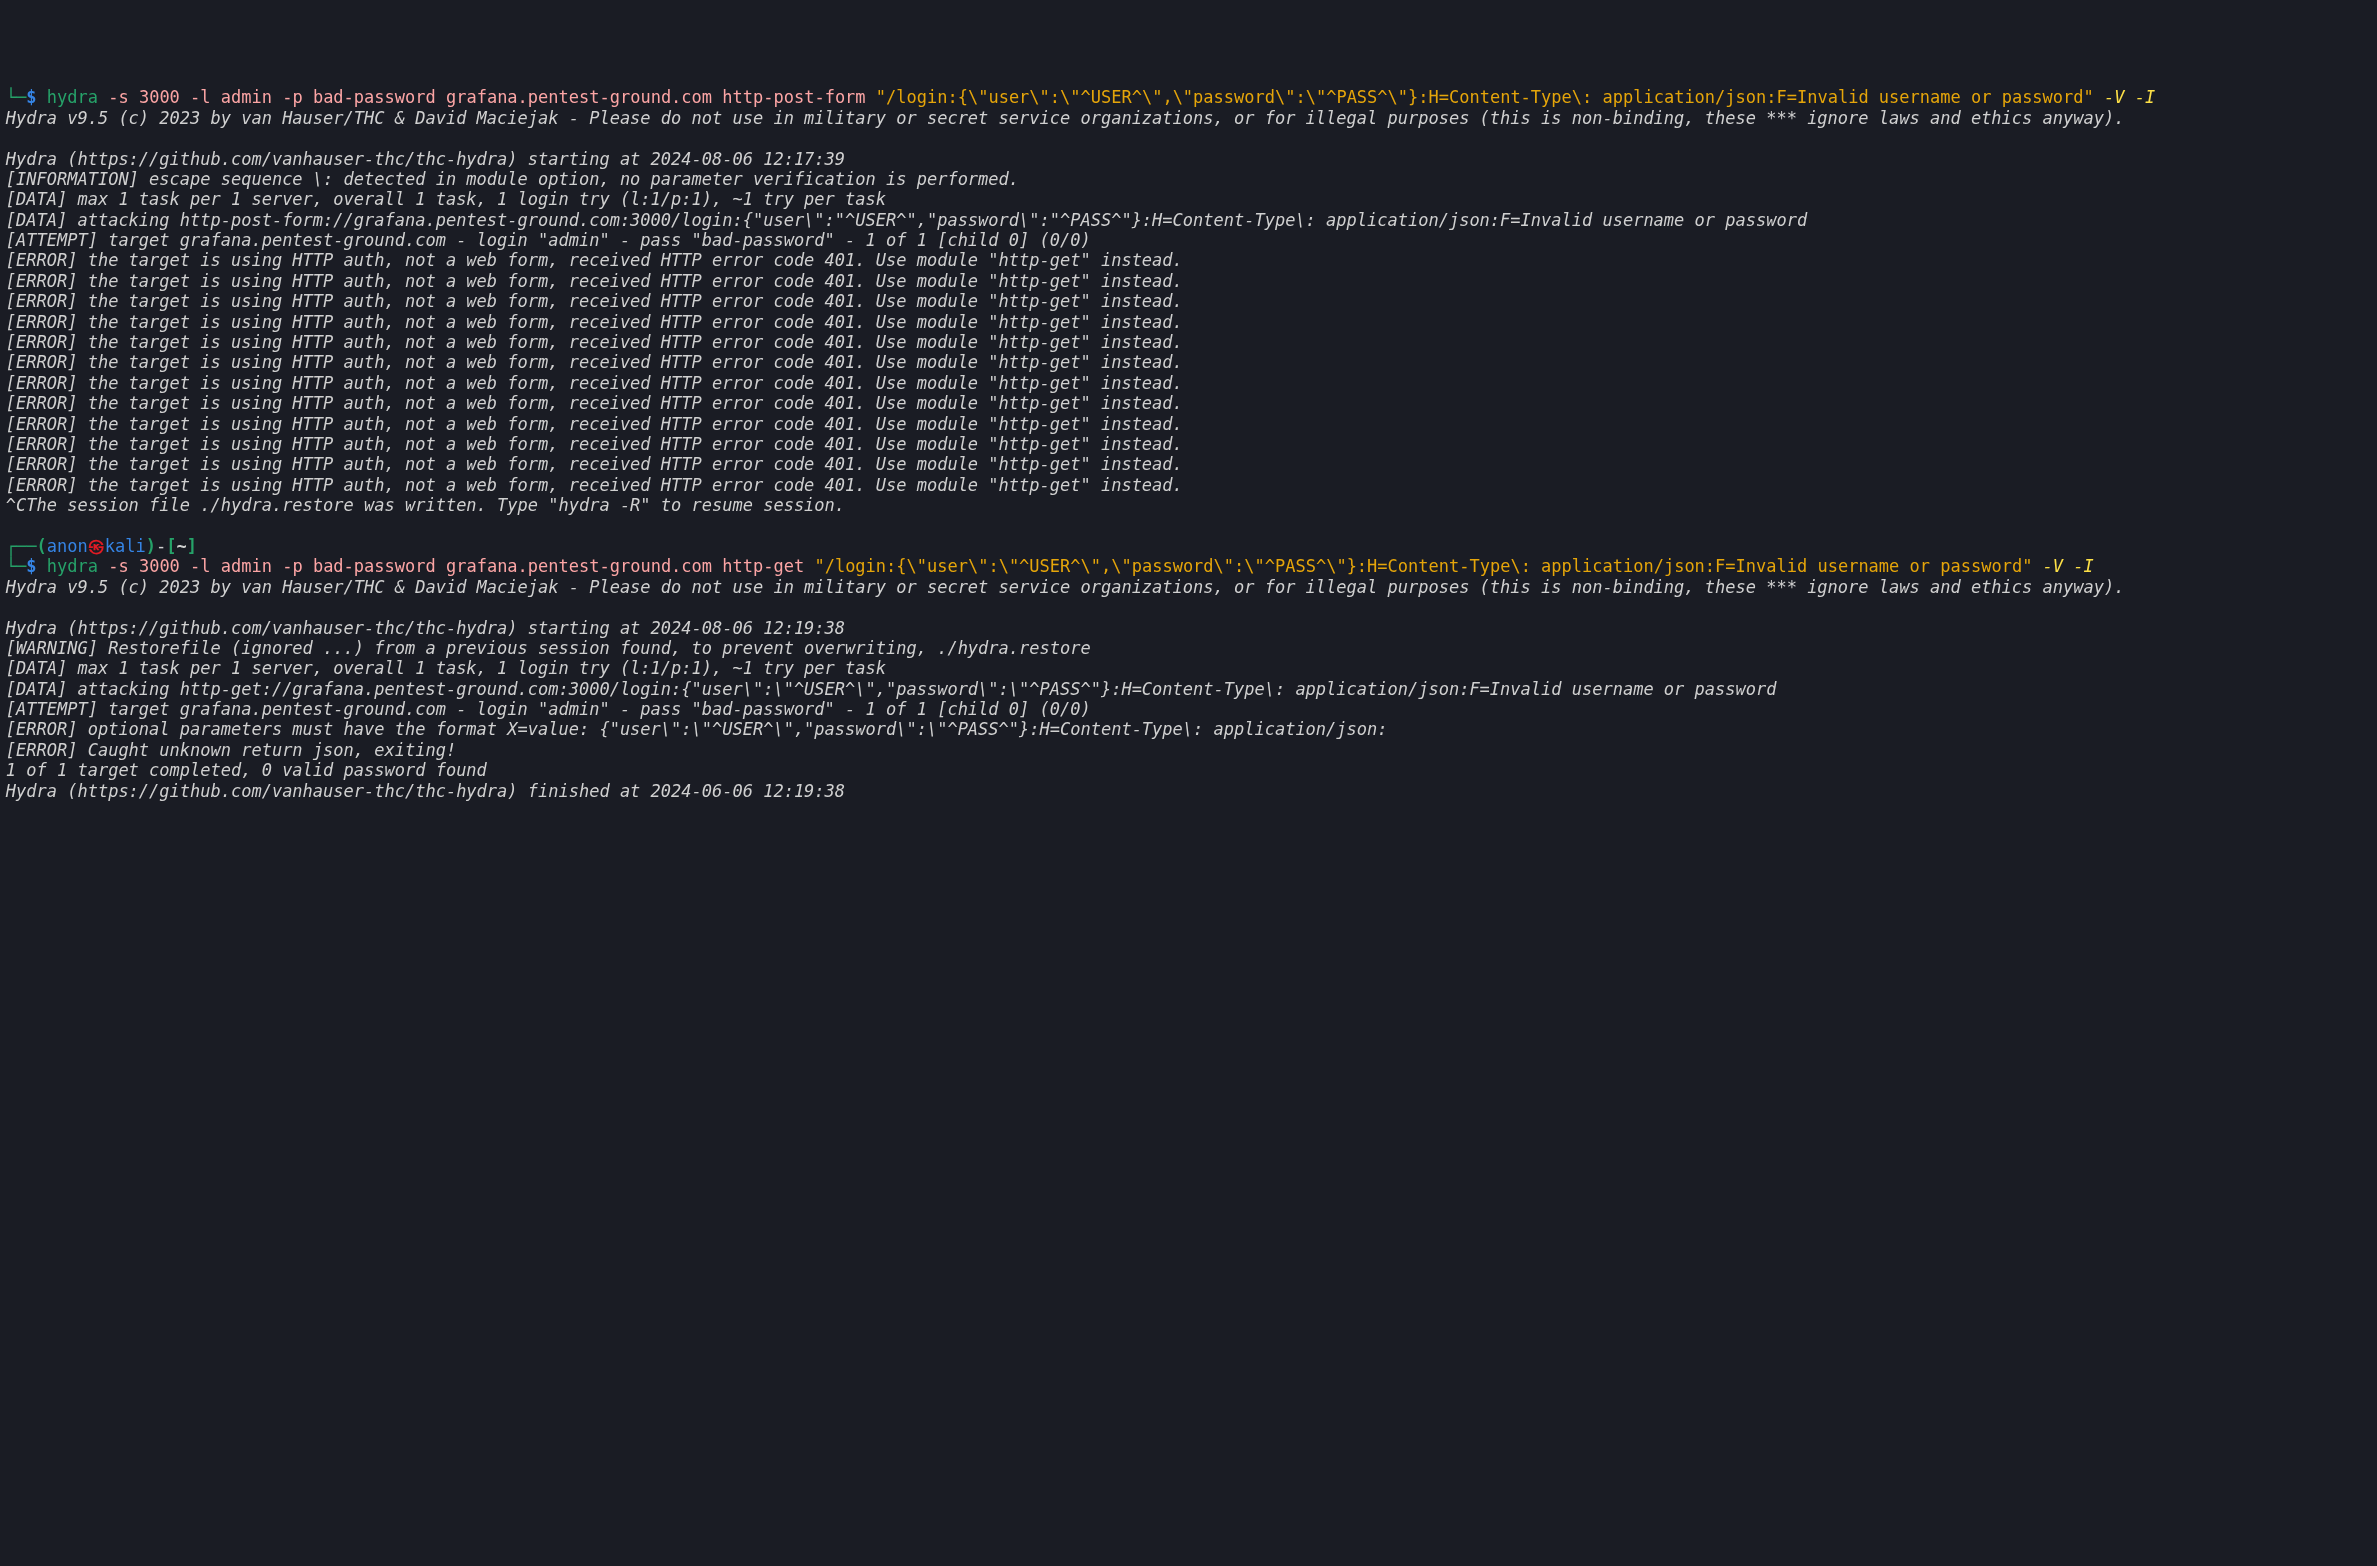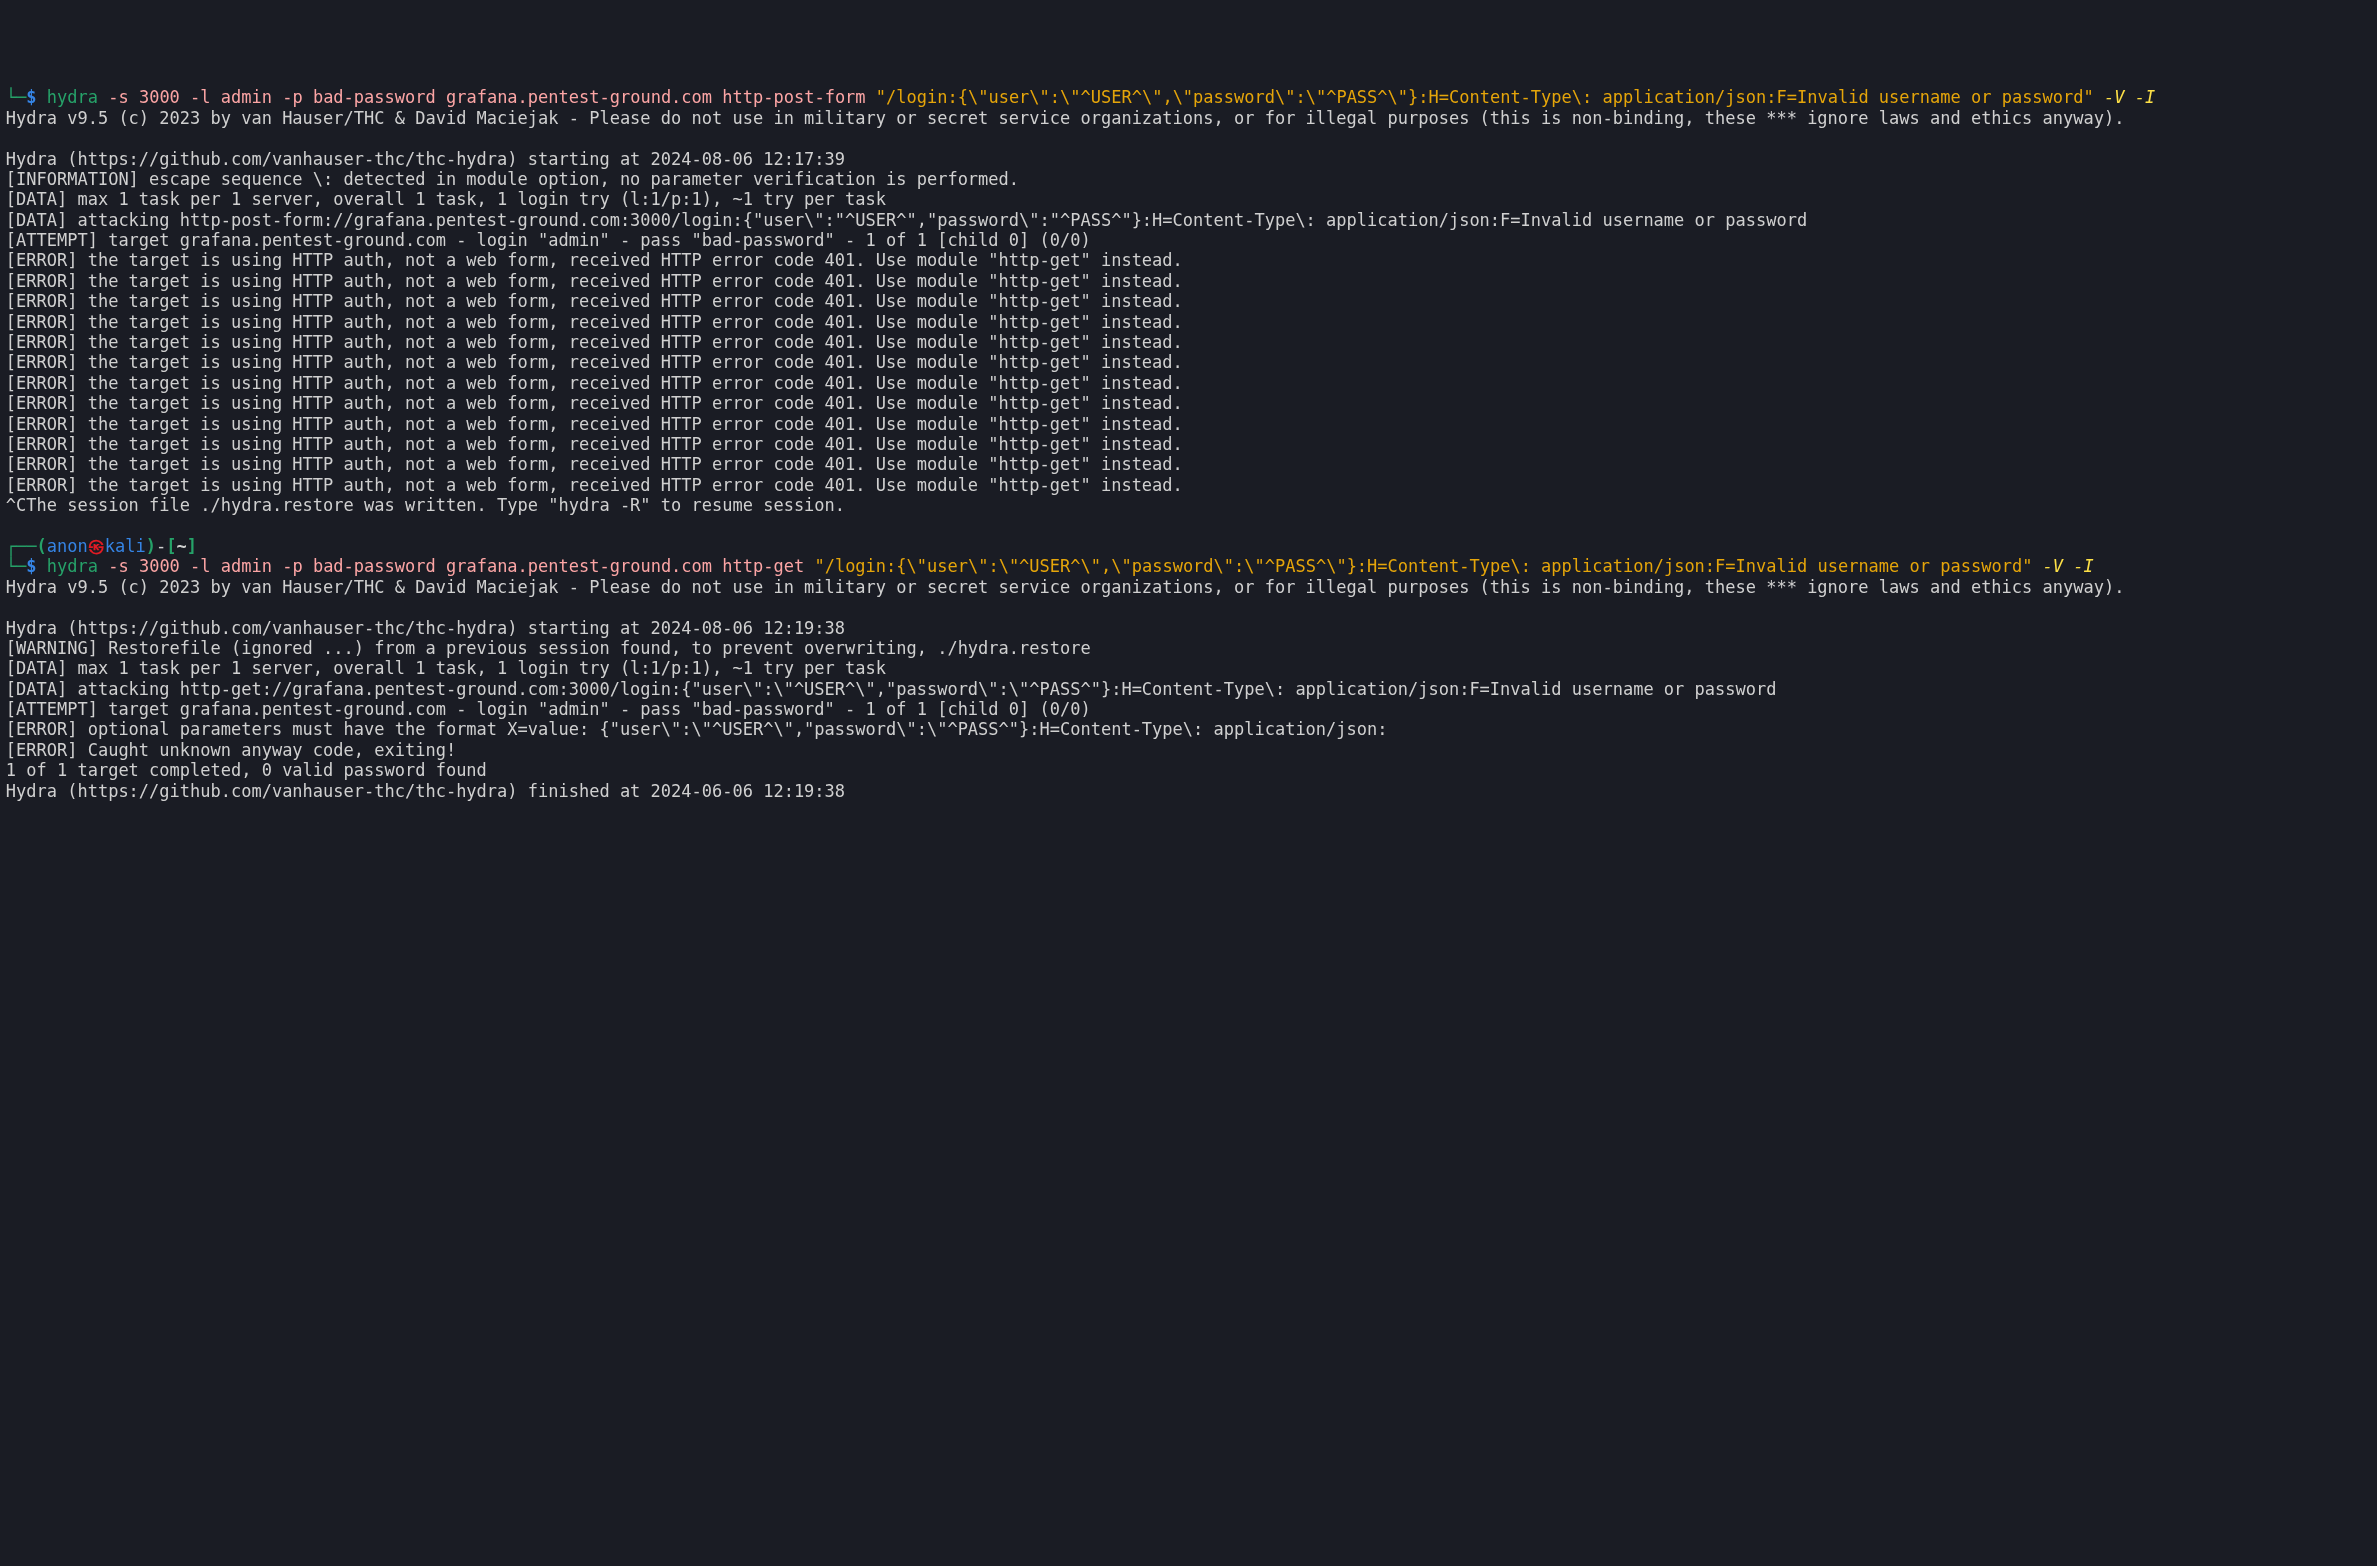--- a/index.html
+++ b/index.html
@@ -18,21 +18,21 @@
   .prompt-paren { color: #26a269; font-weight: bold; }
   .prompt-user { color: #3584e4; font-weight: normal; }
   .prompt-skull { color: #e01b24; font-weight: bold; }
   .prompt-tilde { color: #d0d0d0; font-weight: bold; }
   .prompt-bracket { color: #26a269; font-weight: bold; }
   .cmd-dollar { color: #3584e4; font-weight: bold; }
   .cmd-name { color: #26a269; margin-top: 40px; }
   .cmd-args { color: #fca5a5; }
   .cmd-payload { color: #e5a50a; }
   .cmd-flags { color: #fde047; font-style: italic; }
-  .output { color: #d0d0d0; }
+  .output { color: #d0d0d0; font-style: italic; }
 </style>
 </head>
 <body>
 
 
 
 <div><span class="prompt-line"><span class="branch-char">└─</span><span class="cmd-dollar">$</span><span> </span><span class="cmd-name">hydra</span><span class="cmd-args"> -s 3000 -l admin -p bad-password grafana.pentest-ground.com http-post-form </span><span class="cmd-payload">"/login:{\"user\":\"^USER^\",\"password\":\"^PASS^\"}:H=Content-Type\: application/json:F=Invalid username or password"</span><span class="cmd-flags"> -V -I</span></span>
 <span class="output">Hydra v9.5 (c) 2023 by van Hauser/THC &amp; David Maciejak - Please do not use in military or secret service organizations, or for illegal purposes (this is non-binding, these *** ignore laws and ethics anyway).</span>
 
 <span class="output">Hydra (https://github.com/vanhauser-thc/thc-hydra) starting at 2024-08-06 12:17:39</span>
@@ -57,20 +57,20 @@
 <span class="prompt-line"><span class="branch-char">┌──</span><span class="prompt-paren">(</span><span class="prompt-user">anon</span><span class="prompt-skull">㉿</span><span class="prompt-user">kali</span><span class="prompt-paren">)</span><span>-</span><span class="prompt-bracket">[</span><span class="prompt-tilde">~</span><span class="prompt-bracket">]</span></span>
 <span class="prompt-line"><span class="branch-char">└─</span><span class="cmd-dollar">$</span><span> </span><span class="cmd-name">hydra</span><span class="cmd-args"> -s 3000 -l admin -p bad-password grafana.pentest-ground.com http-get </span><span class="cmd-payload">"/login:{\"user\":\"^USER^\",\"password\":\"^PASS^\"}:H=Content-Type\: application/json:F=Invalid username or password"</span><span class="cmd-flags"> -V -I</span></span>
 <span class="output">Hydra v9.5 (c) 2023 by van Hauser/THC &amp; David Maciejak - Please do not use in military or secret service organizations, or for illegal purposes (this is non-binding, these *** ignore laws and ethics anyway).</span>
 
 <span class="output">Hydra (https://github.com/vanhauser-thc/thc-hydra) starting at 2024-08-06 12:19:38</span>
 <span class="output">[WARNING] Restorefile (ignored ...) from a previous session found, to prevent overwriting, ./hydra.restore</span>
 <span class="output">[DATA] max 1 task per 1 server, overall 1 task, 1 login try (l:1/p:1), ~1 try per task</span>
 <span class="output">[DATA] attacking http-get://grafana.pentest-ground.com:3000/login:{"user\":\"^USER^\","password\":\"^PASS^"}:H=Content-Type\: application/json:F=Invalid username or password</span>
 <span class="output">[ATTEMPT] target grafana.pentest-ground.com - login "admin" - pass "bad-password" - 1 of 1 [child 0] (0/0)</span>
 <span class="output">[ERROR] optional parameters must have the format X=value: {"user\":\"^USER^\","password\":\"^PASS^"}:H=Content-Type\: application/json:</span>
-<span class="output">[ERROR] Caught unknown anyway code, exiting!</span>
+<span class="output">[ERROR] Caught unknown return json, exiting!</span>
 <span class="output">1 of 1 target completed, 0 valid password found</span>
 <span class="output">Hydra (https://github.com/vanhauser-thc/thc-hydra) finished at 2024-06-06 12:19:38</span>
 </div>
 
 
 
 
 
 </body></html>

